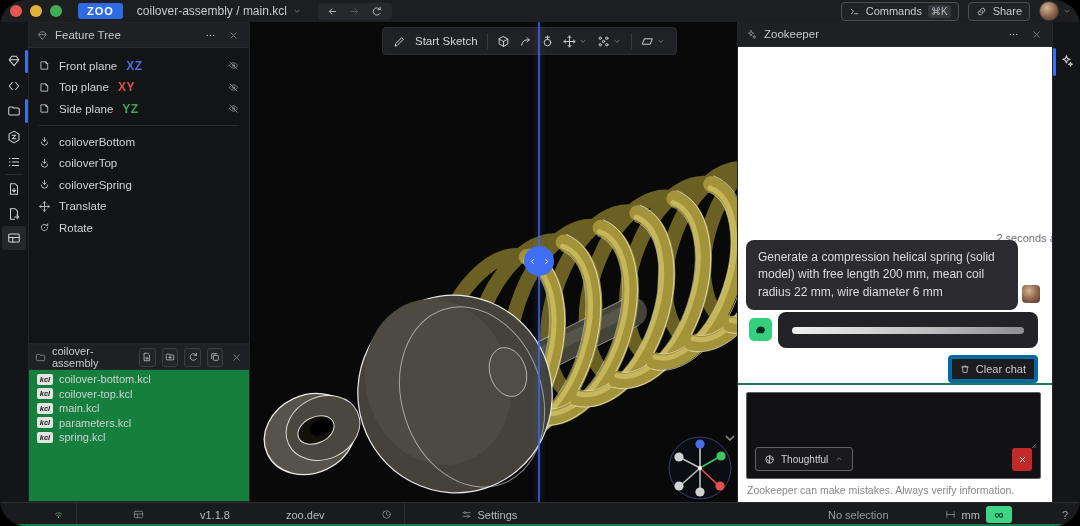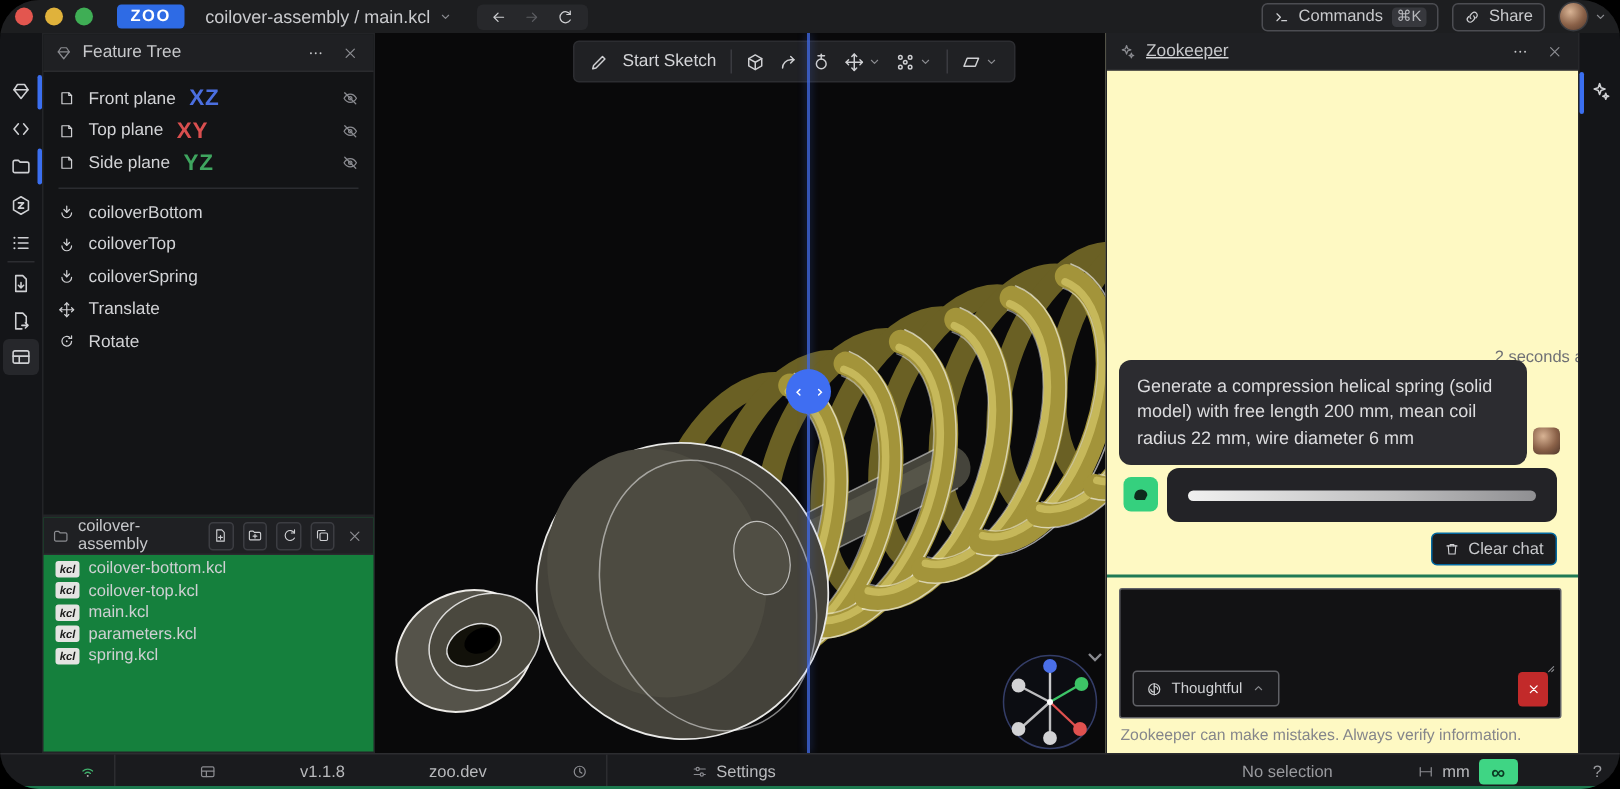--- a/index.html
+++ b/index.html
@@ -40,21 +40,21 @@
   
   .panel{background:#131416;border:1px solid #232427;box-sizing:border-box;}
   .phead{height:24px;background:#1f2023;border-bottom:1px solid #2a2b2e;display:flex;align-items:center;
          padding:0 8px;gap:7px;font-size:11.5px;color:#c7c8cb;}
   .phead .grow{flex:1;}
   .iconbtn{width:16px;height:16px;display:flex;align-items:center;justify-content:center;}
   .boxbtn{width:17px;height:17px;border:1px solid #3c3d42;border-radius:3px;display:flex;align-items:center;justify-content:center;background:#232428;}
 
   
   .ft-row{position:absolute;left:0;width:100%;height:21.5px;display:flex;align-items:center;padding:0 10px;box-sizing:border-box;gap:9px;font-size:11.5px;color:#d2d3d6;}
-  .axis{font-size:15px;font-weight:bold;letter-spacing:.5px;}
+  .axis{font-size:12px;font-weight:bold;letter-spacing:.5px;}
   .ft-div{position:absolute;left:10px;right:10px;height:1px;background:#2b2c30;}
   .eye{margin-left:auto;}
 
   
   .file-row{position:absolute;left:8px;display:flex;align-items:center;gap:6px;font-size:11px;color:#cfd0d3;height:14.5px;}
   .kclbadge{width:16px;height:11px;background:#e4e4e2;border-radius:2px;color:#1b1b1b;font-size:7.5px;
             font-weight:bold;display:flex;align-items:center;justify-content:center;font-style:italic;}
 
   
   .viewport{left:250px;top:22px;width:487px;height:480px;background:#09090a;overflow:hidden;}
@@ -62,32 +62,32 @@
             border-radius:4px;display:flex;align-items:center;padding:0 10px;gap:9px;z-index:2;}
   .vt-div{width:1px;height:16px;background:#3a3b40;}
   .vt-label{font-size:11.5px;color:#d4d5d8;white-space:nowrap;}
   .split-line{position:absolute;left:288px;top:0;width:2px;height:480px;background:rgba(64,104,224,.8);
               box-shadow:0 0 6px rgba(60,100,230,.5);z-index:5;}
   .split-handle{position:absolute;left:274px;top:224px;width:30px;height:30px;border-radius:50%;background:#3f6ef2;
                 z-index:6;display:flex;align-items:center;justify-content:center;gap:5px;}
   .gizmo{position:absolute;left:410px;top:406px;z-index:4;}
 
   
-  .zk{left:737px;top:22px;width:315px;height:480px;background:#fef9c3;border-left:1px solid #232427;box-sizing:border-box;text-decoration:underline;}
+  .zk{left:737px;top:22px;width:315px;height:480px;background:#ffffff;border-left:1px solid #232427;box-sizing:border-box;}
   .zk-time{position:absolute;left:16px;width:100%;top:210px;text-align:right;color:#6f7075;font-size:11px;}
   .bubble-user{position:absolute;left:8px;top:218px;width:248px;background:#2c2c30;border-radius:8px;
                padding:9px 12px;font-size:12px;line-height:1.45;color:#dcdcde;}
   .mini-avatar{position:absolute;left:284px;top:263px;width:18px;height:18px;border-radius:4px;
                background:radial-gradient(circle at 38% 32%,#d8b394,#8a6148 55%,#4e362a);}
   .zk-avatar{position:absolute;left:11px;top:296px;width:23px;height:23px;border-radius:5px;background:#35d07e;
              display:flex;align-items:center;justify-content:center;}
   .bubble-bot{position:absolute;left:40px;top:290px;width:260px;height:36px;background:#232327;border-radius:8px;
               display:flex;align-items:center;padding:0 14px;box-sizing:border-box;}
   .progress{width:100%;height:7px;border-radius:4px;background:linear-gradient(90deg,#f0f0f0,#bdbdbe 60%,#8f8f92);}
-  .clearchat{position:absolute;right:14px;top:333px;height:20px;border:1px solid #0369a1;border-radius:4px;
+  .clearchat{position:absolute;right:14px;top:333px;height:20px;border:4px solid #0369a1;border-radius:4px;
              background:#1d1d20;display:flex;align-items:center;gap:6px;padding:0 8px;font-size:11px;color:#c9cacd;}
   .zk-rule{position:absolute;left:0;top:361px;width:100%;height:2px;background:#1f7a55;}
   .zk-input{position:absolute;left:8px;top:370px;width:295px;height:87px;border:1px solid #606166;border-radius:2px;
             background:#121214;box-sizing:border-box;}
   .zk-textarea{position:absolute;left:0;top:0;width:100%;height:52px;background:transparent;border:none;resize:none;
                color:#d4d5d8;font-family:inherit;font-size:12px;outline:none;box-sizing:border-box;padding:6px 8px;}
   .model-btn{position:absolute;left:8px;bottom:7px;height:22px;border:1px solid #606166;border-radius:3px;
              background:#1a1a1d;display:flex;align-items:center;gap:6px;padding:0 8px;font-size:10px;color:#d0d1d4;}
   .stop-btn{position:absolute;right:8px;bottom:7px;width:20px;height:23px;background:#c22a2a;border-radius:3px;
             display:flex;align-items:center;justify-content:center;}

